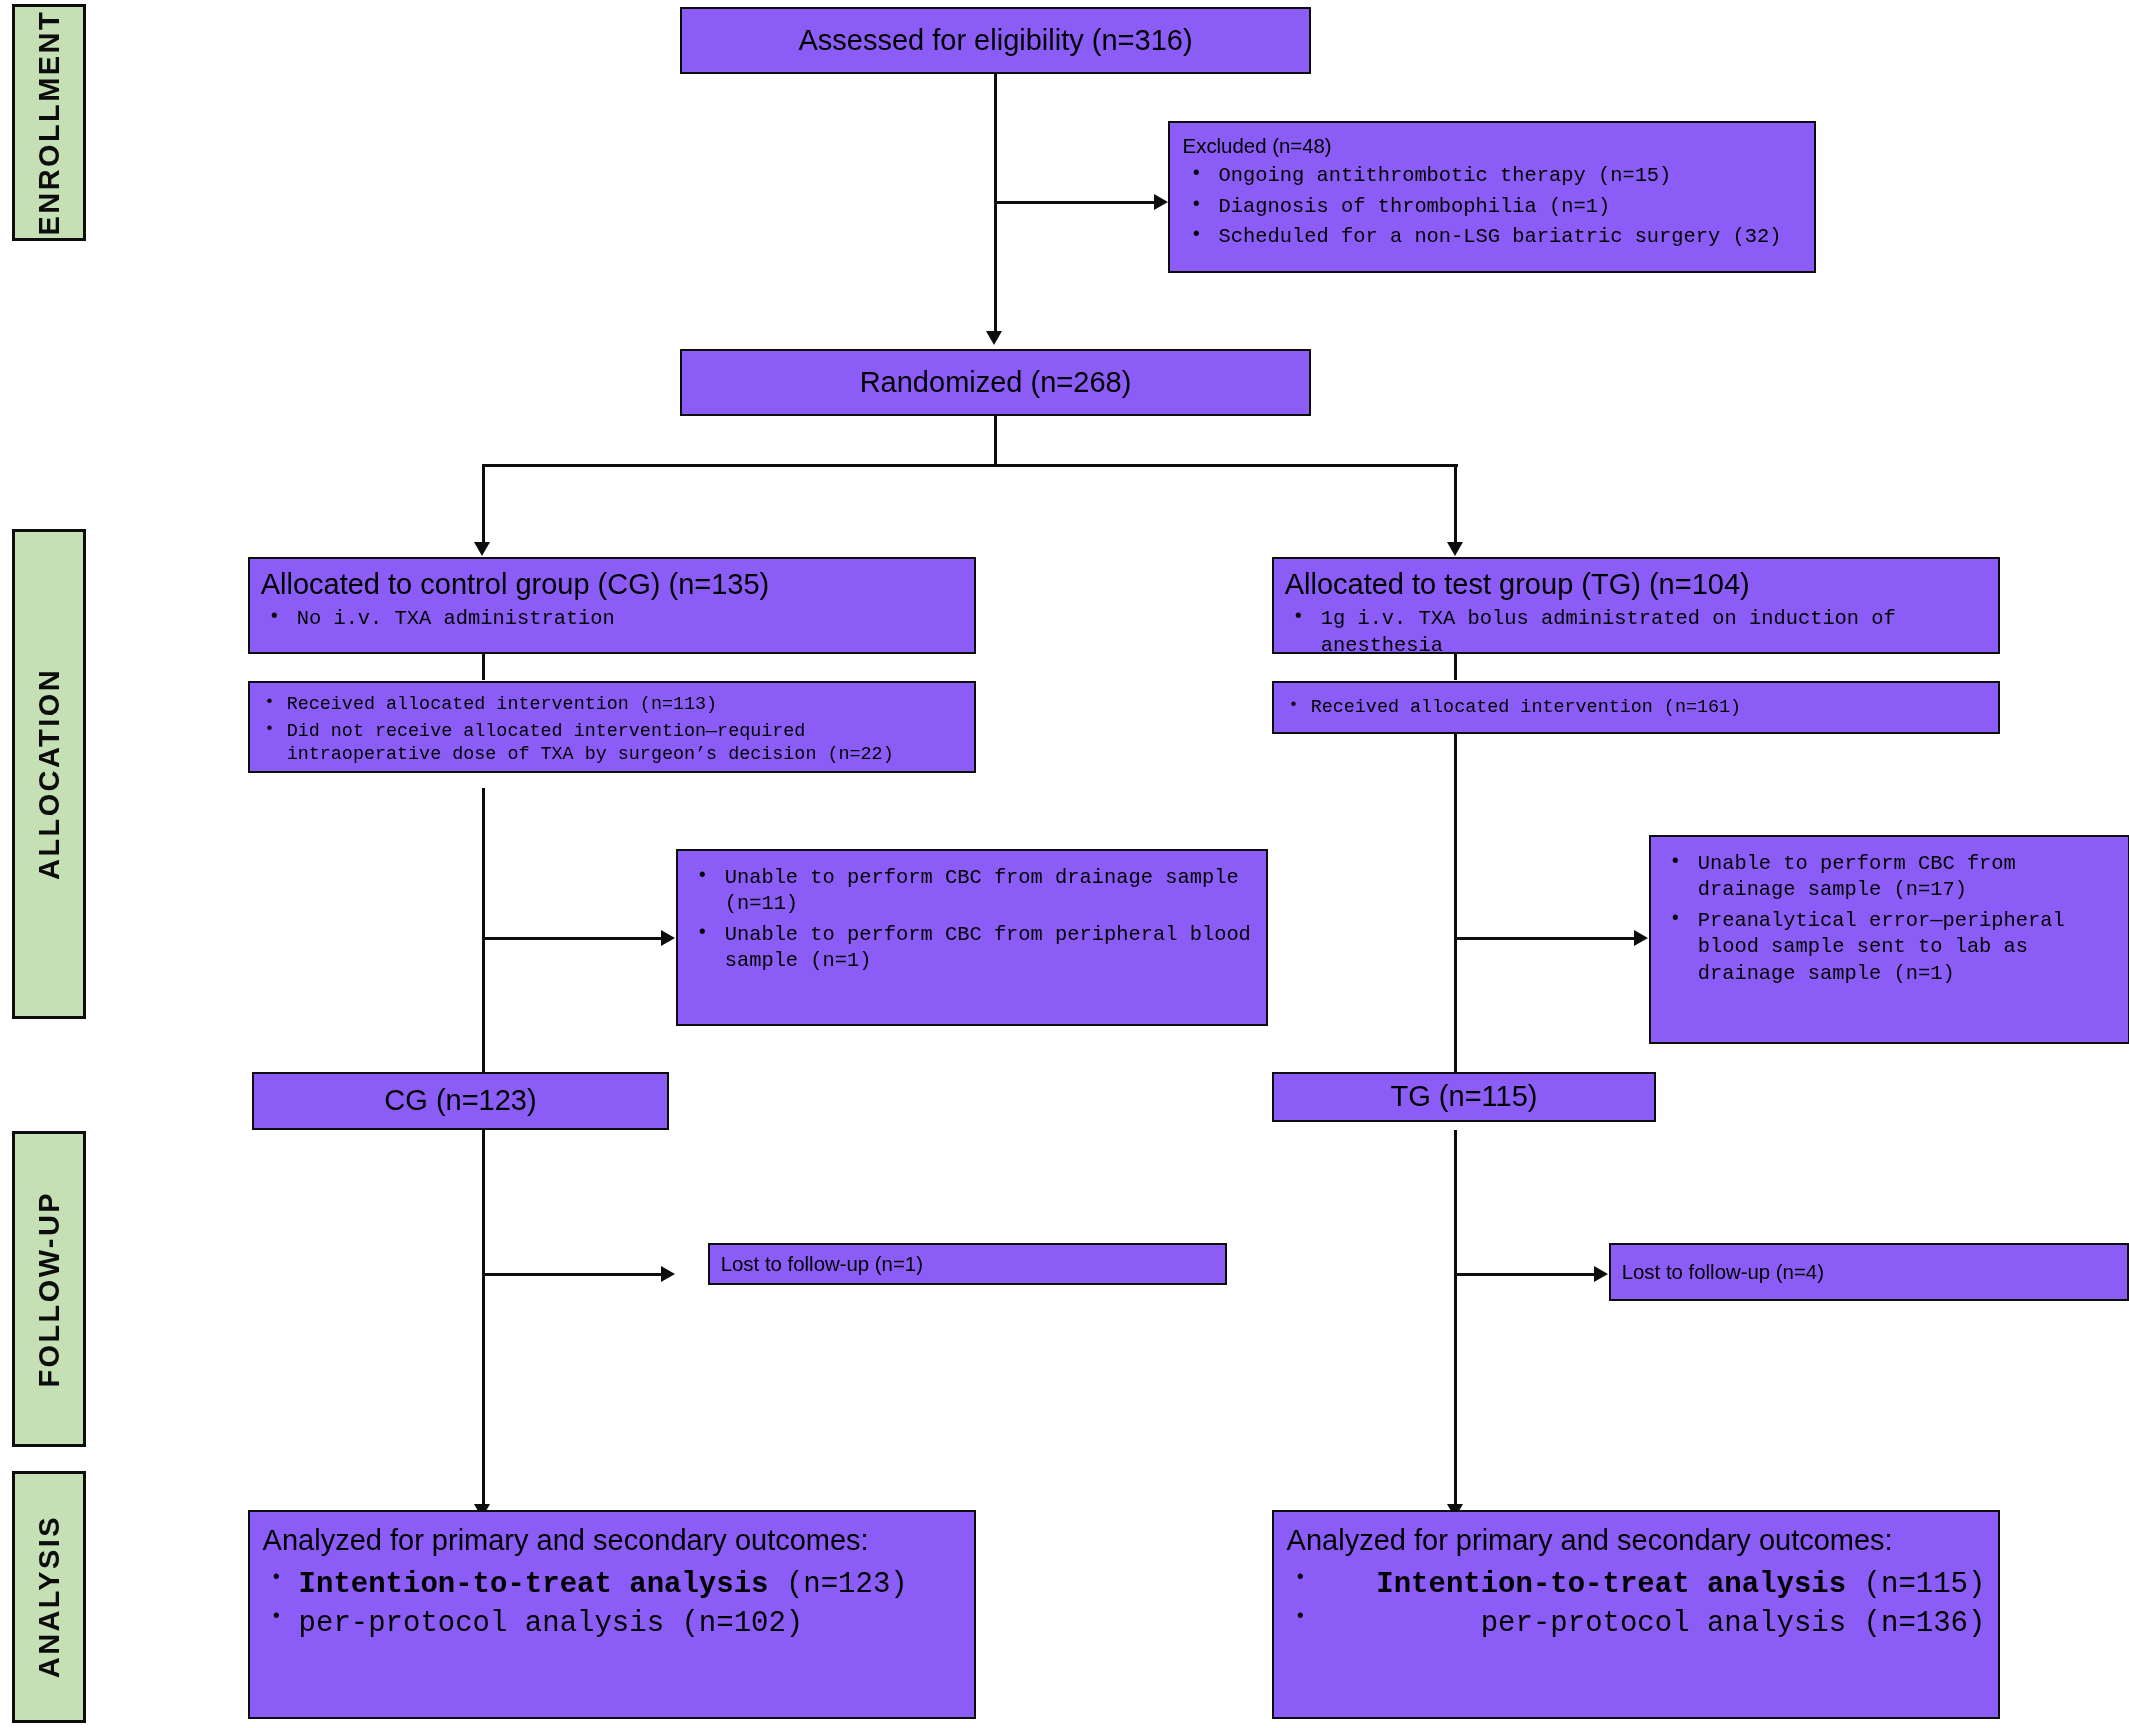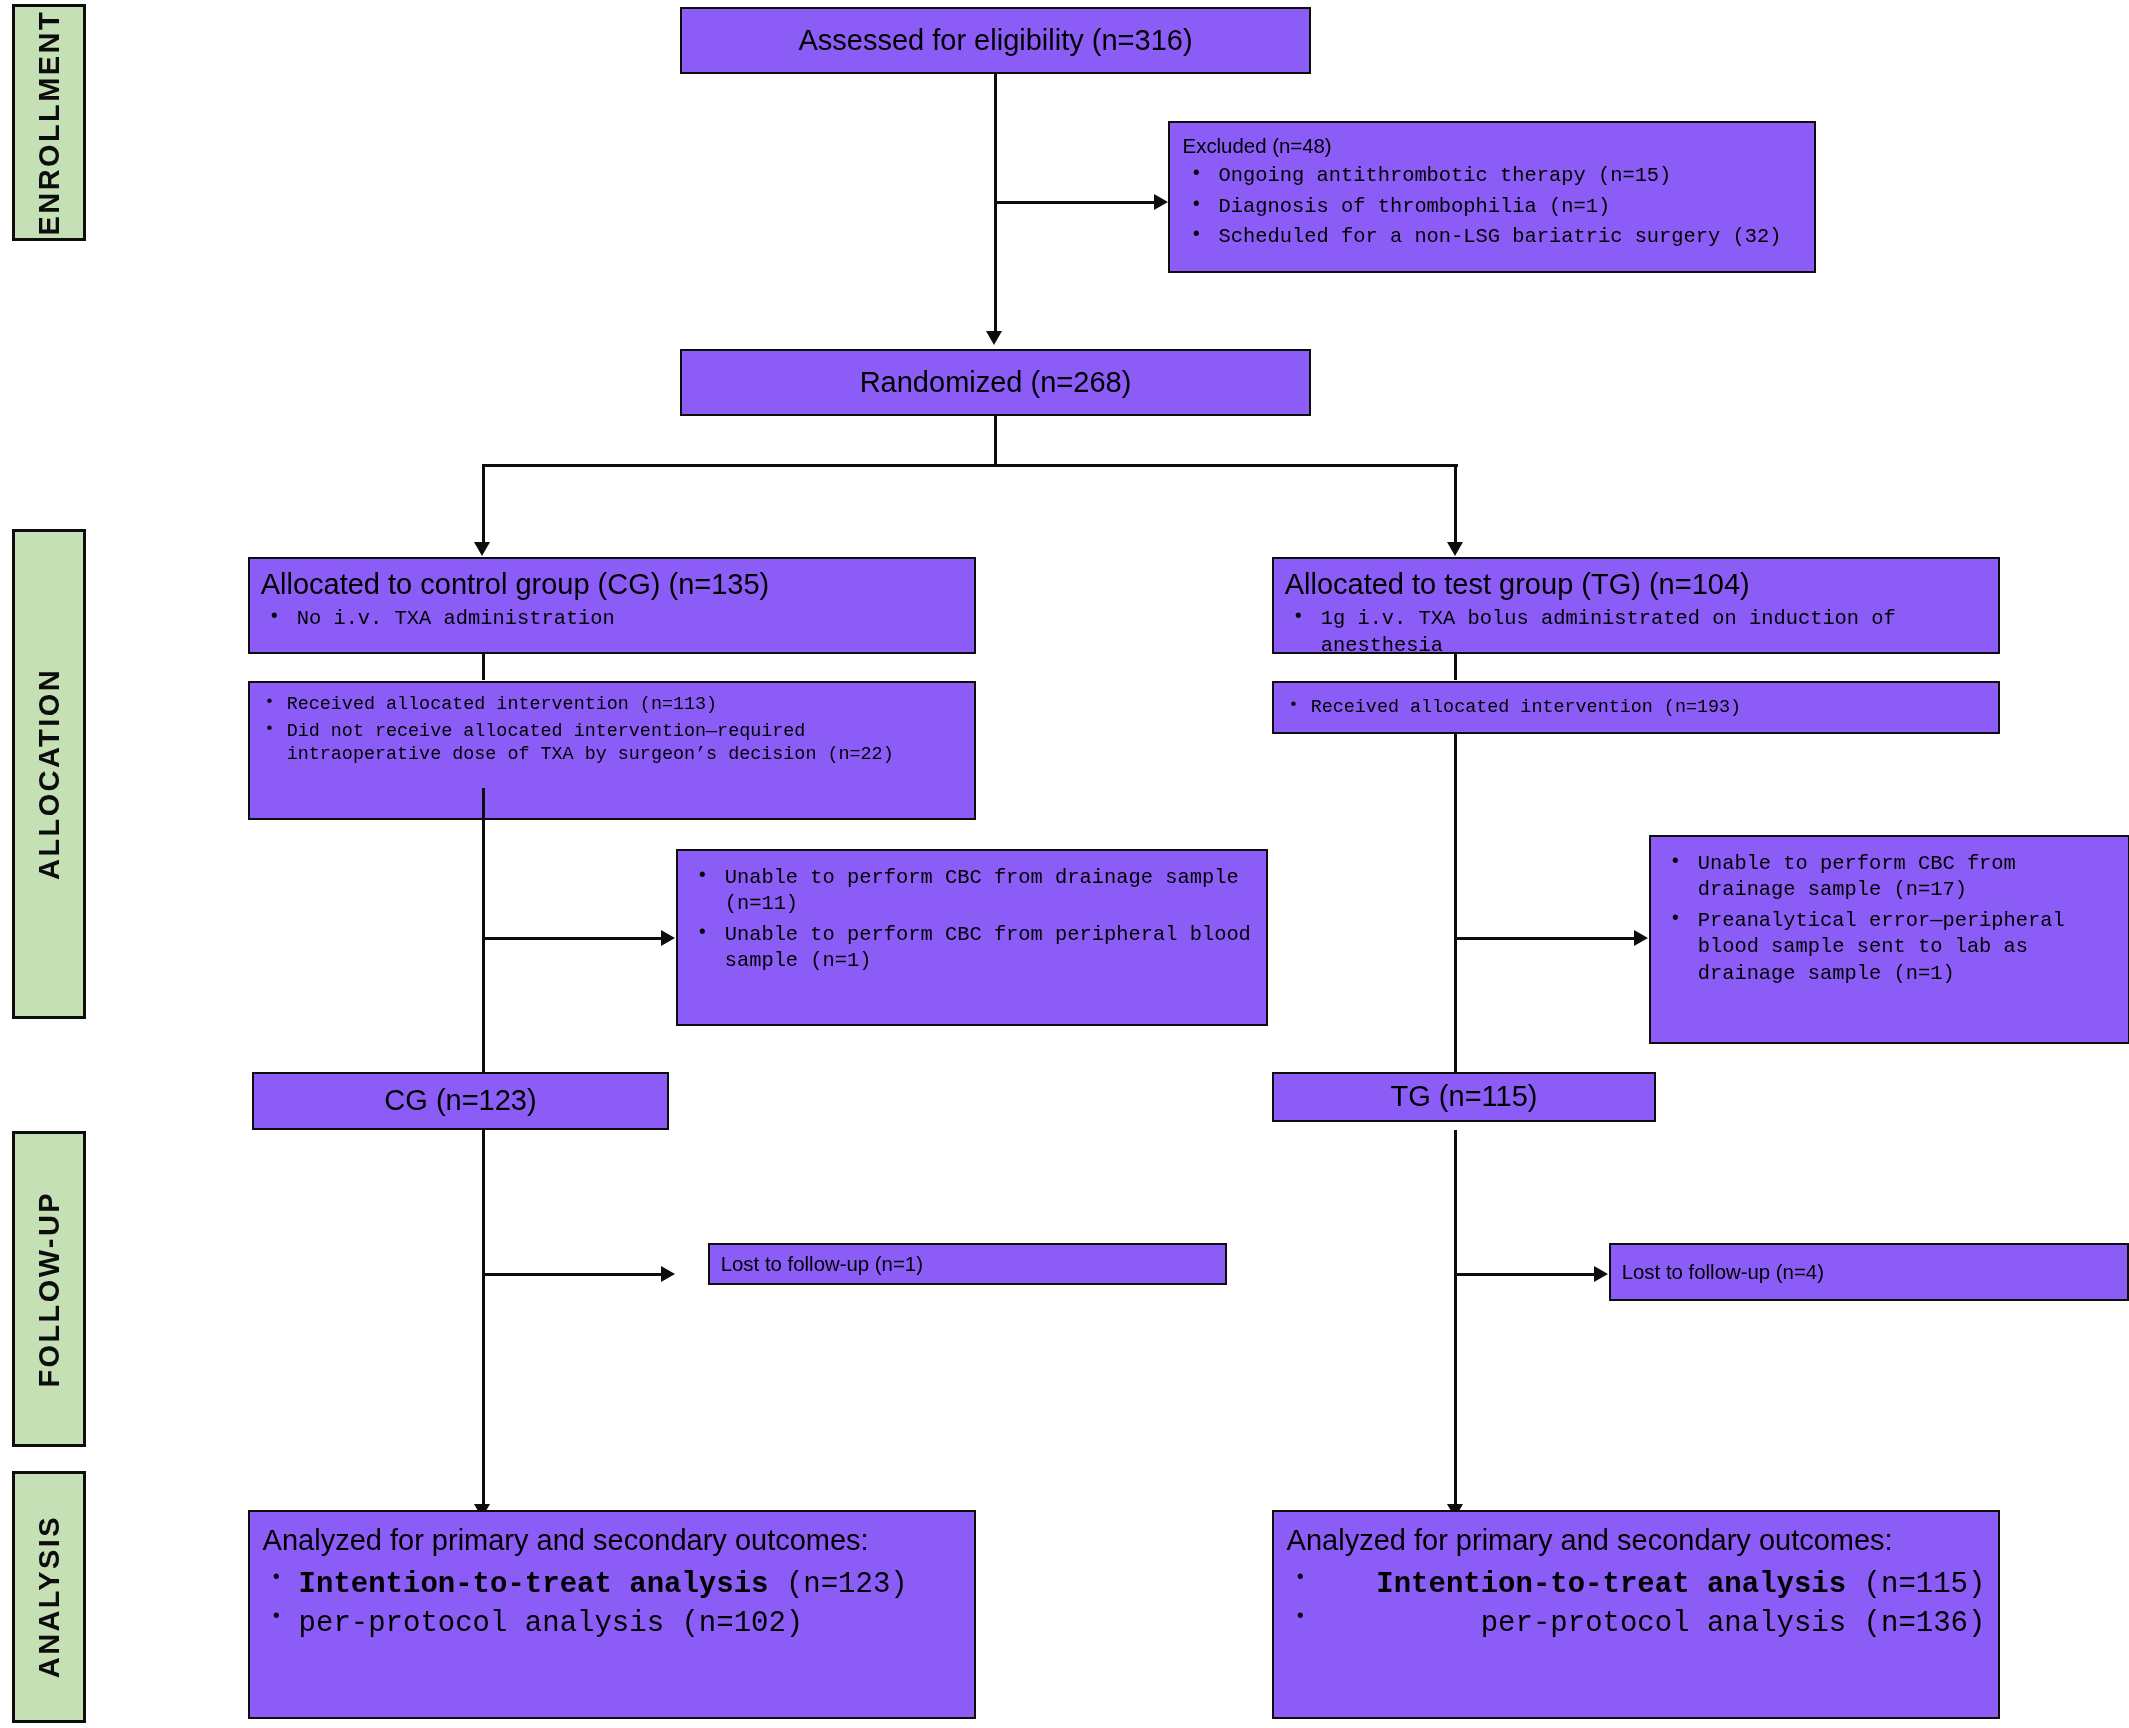--- a/index.html
+++ b/index.html
@@ -113,21 +113,21 @@
 
   <div class="abs nbox" style="left:248px;top:557px;width:728px;height:97px;padding:7.8px 10.7px;">
     <div class="t-lg">Allocated to control group (CG) (n=135)</div>
     <ul class="bl t-md">
       <li>No i.v. TXA administration</li>
     </ul>
   </div>
 
   <div class="vline" style="left:482px;top:654px;height:26px;"></div>
 
-  <div class="abs nbox" style="left:248px;top:681px;width:728px;height:139px;padding:6.8px 10.7px;">
+  <div class="abs nbox" style="left:248px;top:681px;width:728px;height:92px;padding:6.8px 10.7px;">
     <ul class="bl sm t-sm" style="margin-top:1.9px;">
       <li>Received allocated intervention (n=113)</li>
       <li>Did not receive allocated intervention—required intraoperative dose of TXA by surgeon’s decision (n=22)</li>
     </ul>
   </div>
 
   <div class="vline" style="left:482px;top:788px;height:288px;"></div>
   <div class="hline" style="left:482px;top:937px;width:180px;"></div>
   <div class="arrow-r" style="left:661px;top:930px;"></div>
 
@@ -164,21 +164,21 @@
     <div class="t-lg">Allocated to test group (TG) (n=104)</div>
     <ul class="bl t-md">
       <li>1g i.v. TXA bolus administrated on induction of anesthesia</li>
     </ul>
   </div>
 
   <div class="vline" style="left:1454px;top:654px;height:26px;"></div>
 
   <div class="abs nbox" style="left:1272px;top:681px;width:728px;height:53px;padding:4.9px 10.7px;display:flex;align-items:center;">
     <ul class="bl sm t-sm" style="margin:0;">
-      <li style="margin:0;">Received allocated intervention (n=193)</li>
+      <li style="margin:0;">Received allocated intervention (n=161)</li>
     </ul>
   </div>
 
   <div class="vline" style="left:1454px;top:734px;height:343px;"></div>
   <div class="hline" style="left:1454px;top:937px;width:180px;"></div>
   <div class="arrow-r" style="left:1634px;top:930px;"></div>
 
   <div class="abs nbox" style="left:1649px;top:835px;width:481px;height:209px;padding:8.7px 10.7px;">
     <ul class="bl t-md" style="margin-top:4.9px;">
       <li>Unable to perform CBC from drainage sample (n=17)</li>

